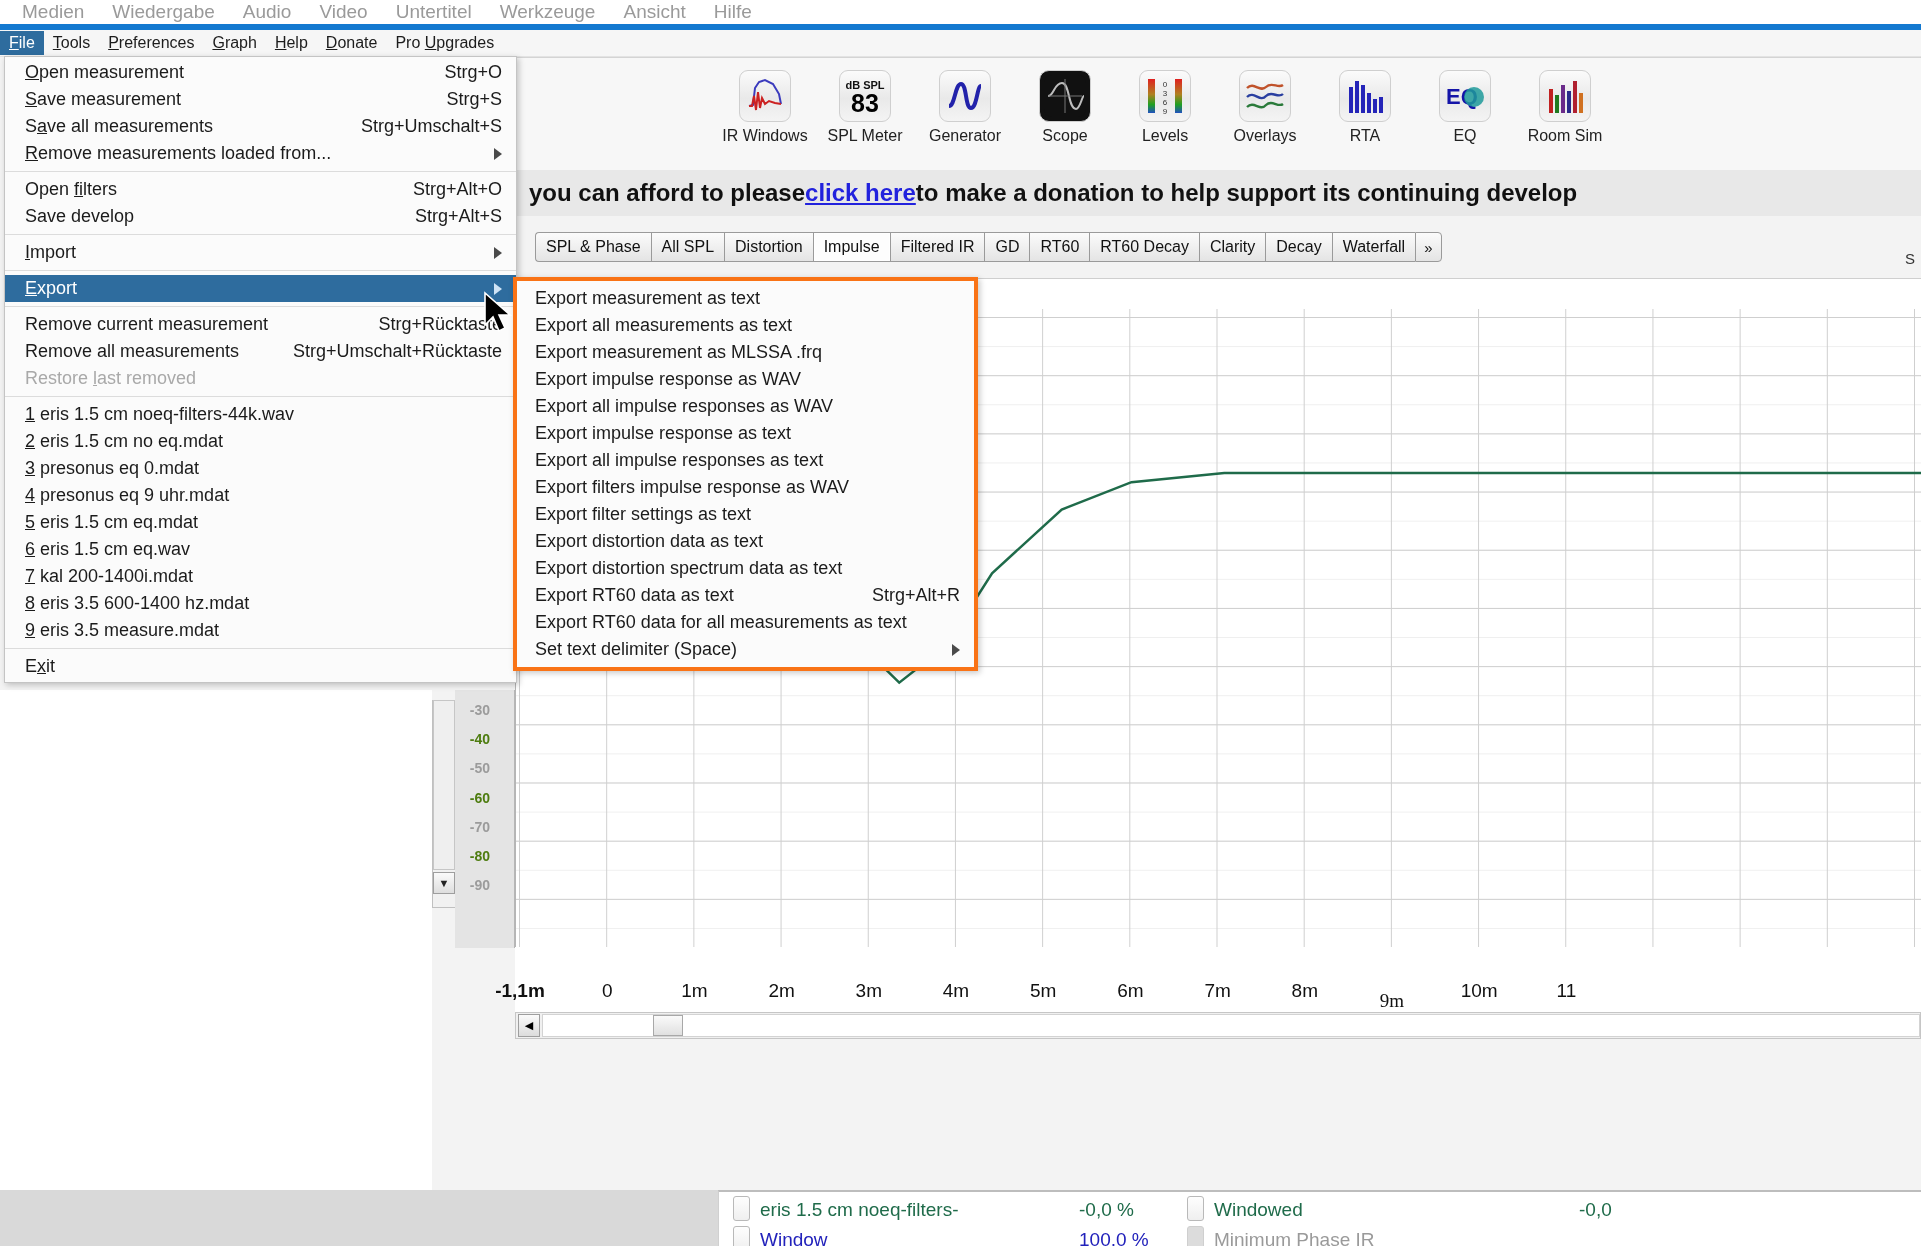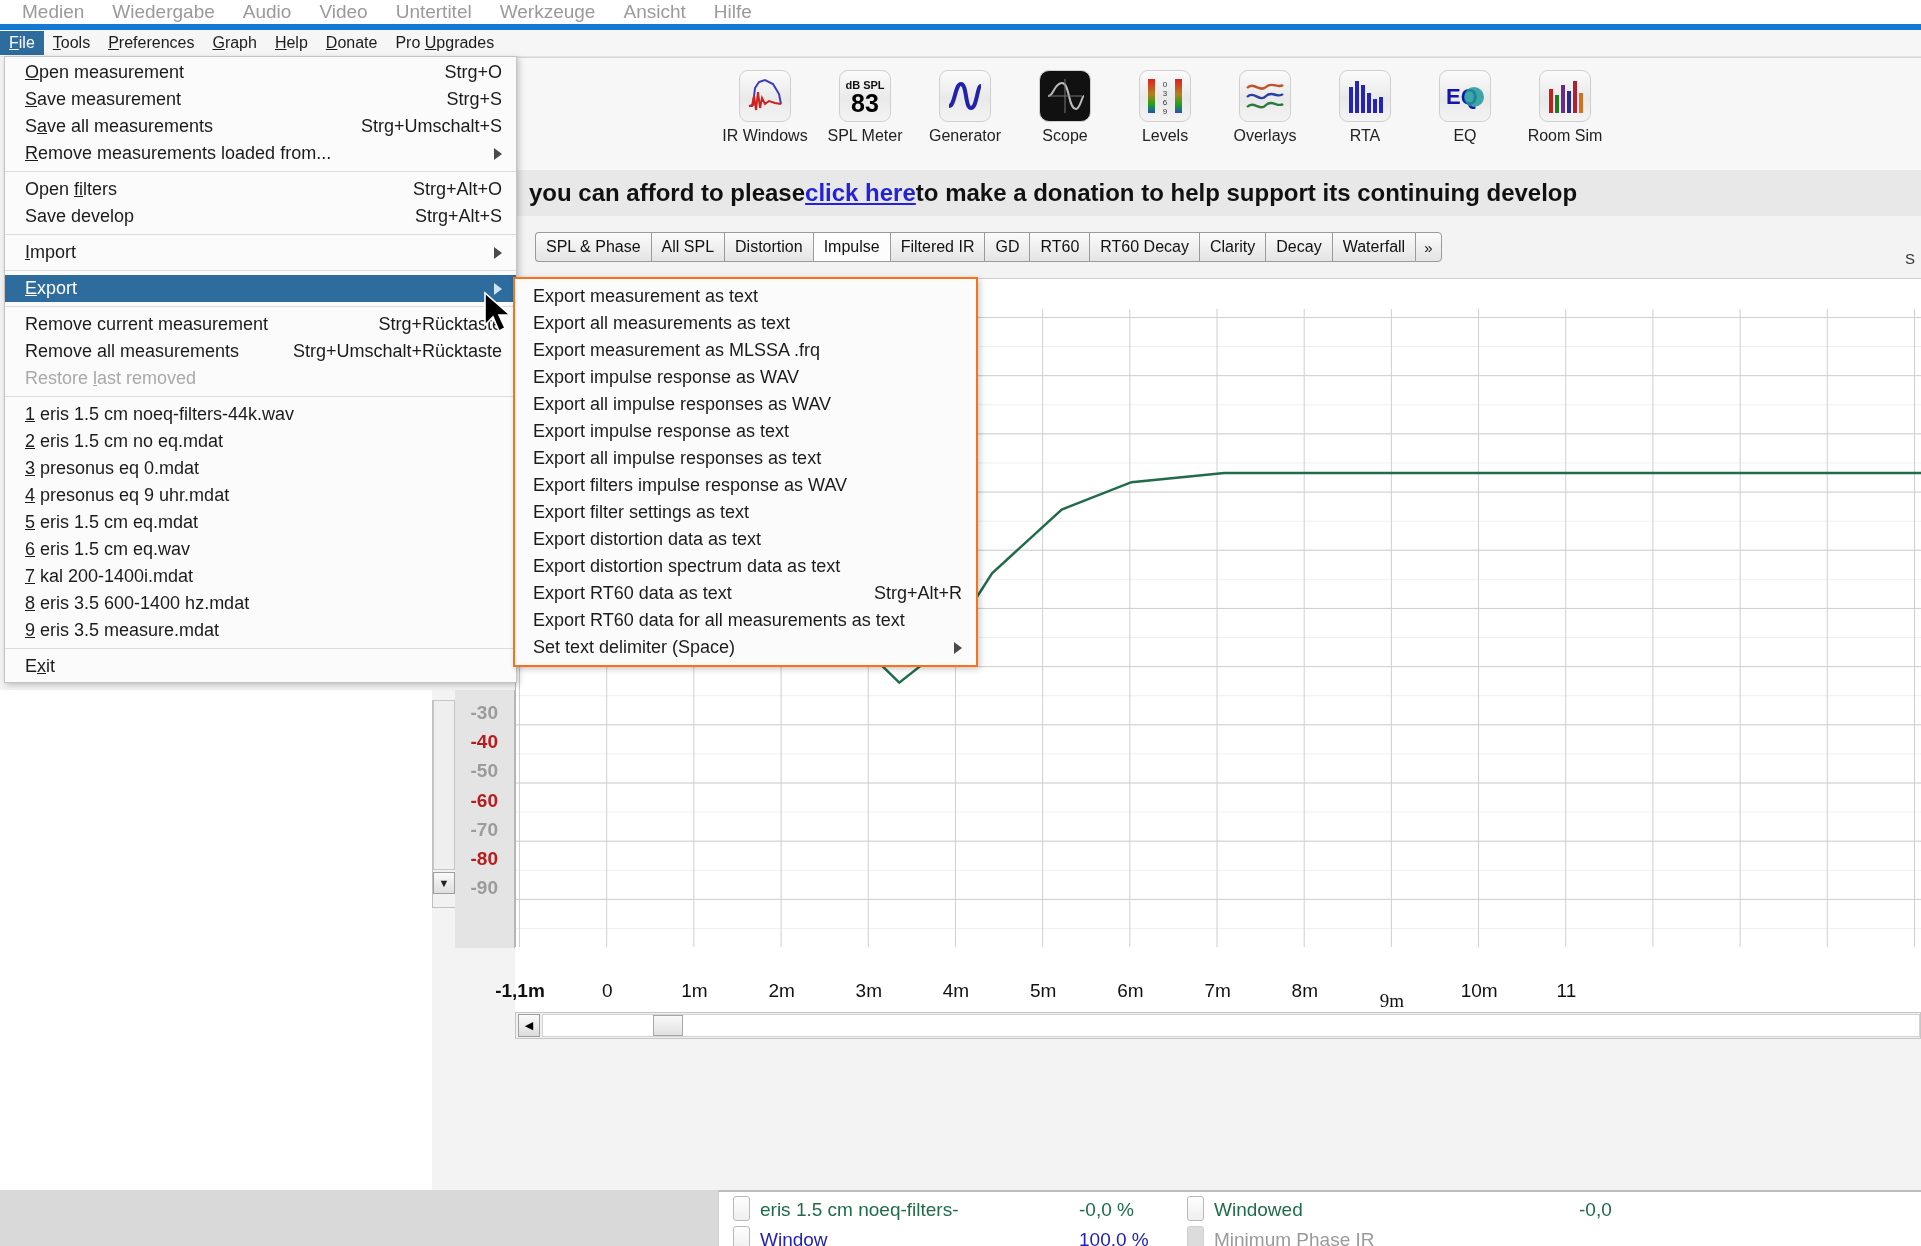--- a/index.html
+++ b/index.html
@@ -131,23 +131,23 @@
     border-left: 1px solid #b5b5b5;
   }
   .plot-curve { position: absolute; left: 0; top: 0; width: 100%; height: 100%; }
 
   
   .yaxis {
     position: absolute; left: 455px; top: 690px; width: 60px; height: 258px;
     background: #e4e4e4;
     border-right: 1px solid #b6b6b6;
   }
-  .ytick { position: absolute; right: 16px; font-size: 19px; font-weight: bold; }
+  .ytick { position: absolute; right: 24px; font-size: 14px; font-weight: bold; }
   .ytick.dim { color: #9b9b9b; font-weight: bold; }
-  .ytick.bold { color: #b91c1c; }
+  .ytick.bold { color: #4d7c0f; }
 
   .scroll-left {
     position: absolute; left: 432px; top: 700px; width: 24px; height: 208px;
     background: #f1f1f1; border: 1px solid #c0c0c0;
   }
   .sb-thumb-v {
     position: absolute; left: 433px; top: 700px; width: 22px; height: 170px;
     background: #efefef; border: 1px solid #c6c6c6;
   }
   .sb-arrow-v {
@@ -225,21 +225,21 @@
   .mi .arrow {
     position: absolute; right: 14px; width: 0; height: 0;
     border-left: 8px solid #4a4a4a; border-top: 6px solid transparent; border-bottom: 6px solid transparent;
   }
   .mi.hl .arrow { border-left-color: #cfe3f5; }
   .msep { height: 1px; background: #dcdcdc; margin: 4px 0; }
 
   
   .submenu {
     position: absolute; left: 513px; top: 277px; width: 465px;
-    background: #fbfbfb; border: 2px solid #f97316;
+    background: #fbfbfb; border: 4px solid #f97316;
     box-shadow: 2px 2px 6px rgba(0,0,0,0.22);
     padding: 4px 0; z-index: 70;
   }
   .smi {
     height: 27px; display: flex; align-items: center;
     padding: 0 14px 0 18px; font-size: 18px; color: #1b1b1b;
     position: relative; white-space: nowrap;
   }
   .smi .sc { position: absolute; right: 14px; font-size: 18px; }
   .smi .arrow {

